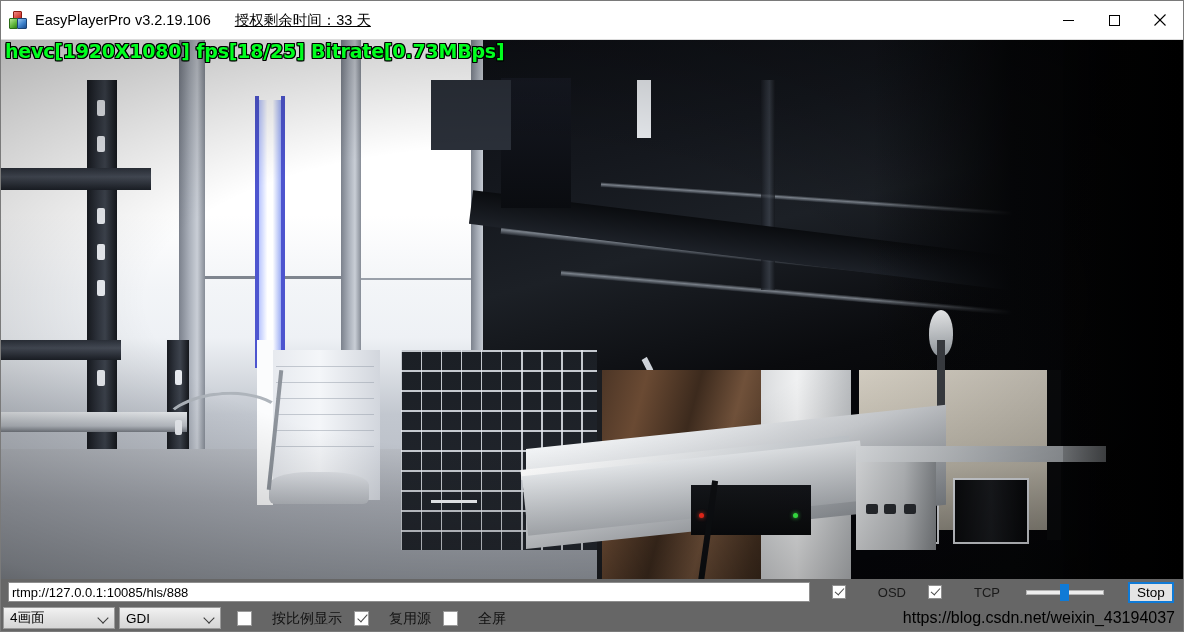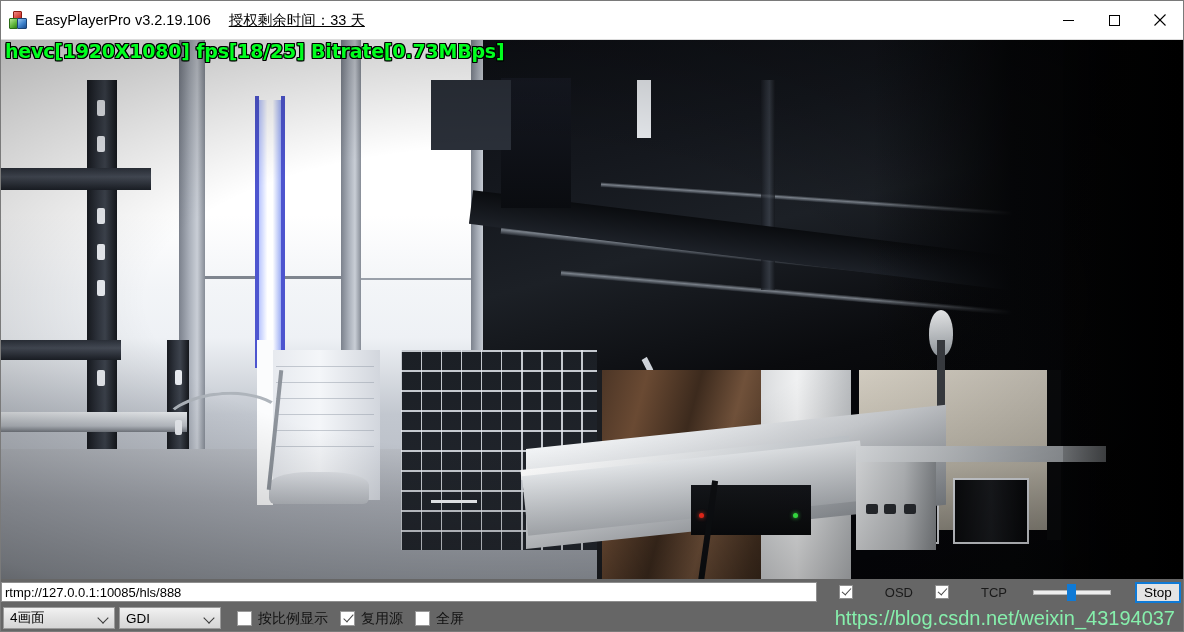--- a/index.html
+++ b/index.html
@@ -68,21 +68,21 @@
     box-sizing: border-box;
   }
   #title-text-group {
     display: flex;
     align-items: baseline;
     font-size: 14.5px;
     color: #000000;
     line-height: 1;
     white-space: nowrap;
   }
-  #window-title { margin-right: 18px; }
+  #window-title { margin-right: 24px; }
   #license-text { font-size: 14.5px; text-decoration: underline; }
 
   #window-controls {
     position: absolute;
     right: 0;
     top: 0;
     height: 38px;
     display: flex;
   }
   .win-btn {
@@ -285,21 +285,21 @@
     z-index: 20;
   }
 
   
   #status-bar {
     height: 26px;
     min-height: 26px;
     background: #666666;
     display: flex;
     align-items: center;
-    padding: 0 0;
+    padding: 0 7px;
     box-sizing: border-box;
     gap: 14px;
   }
   #url-field {
     flex: 1 1 auto;
     height: 20px;
     background: #ffffff;
     border: 1px solid #8e8e8e;
     box-sizing: border-box;
     display: flex;
@@ -430,21 +430,21 @@
     top: 2px;
     width: 7px;
     height: 7px;
     border: solid #3a3a3a;
     border-width: 0 1.3px 1.3px 0;
     transform: rotate(45deg);
   }
   .tb-check {
     display: flex;
     align-items: center;
-    gap: 6px;
+    gap: 20px;
     margin-left: 12px;
     flex: none;
     white-space: nowrap;
   }
   .tb-check .cbox2 {
     width: 15px;
     height: 15px;
     background: #ffffff;
     border: 1px solid #9a9a9a;
     box-sizing: border-box;
@@ -465,22 +465,22 @@
   .tb-check .lbl2 {
     font-size: 14px;
     color: #111;
     line-height: 1;
   }
   #watermark {
     position: absolute;
     right: 8px;
     top: 50%;
     transform: translateY(-50%);
-    font-size: 20px;
-    color: #86efac;
+    font-size: 16px;
+    color: #000000;
     white-space: nowrap;
     font-family: "Liberation Sans", sans-serif;
   }
 </style>
 </head>
 <body>
 
 <div id="app-window">
 
   <div id="title-bar">

